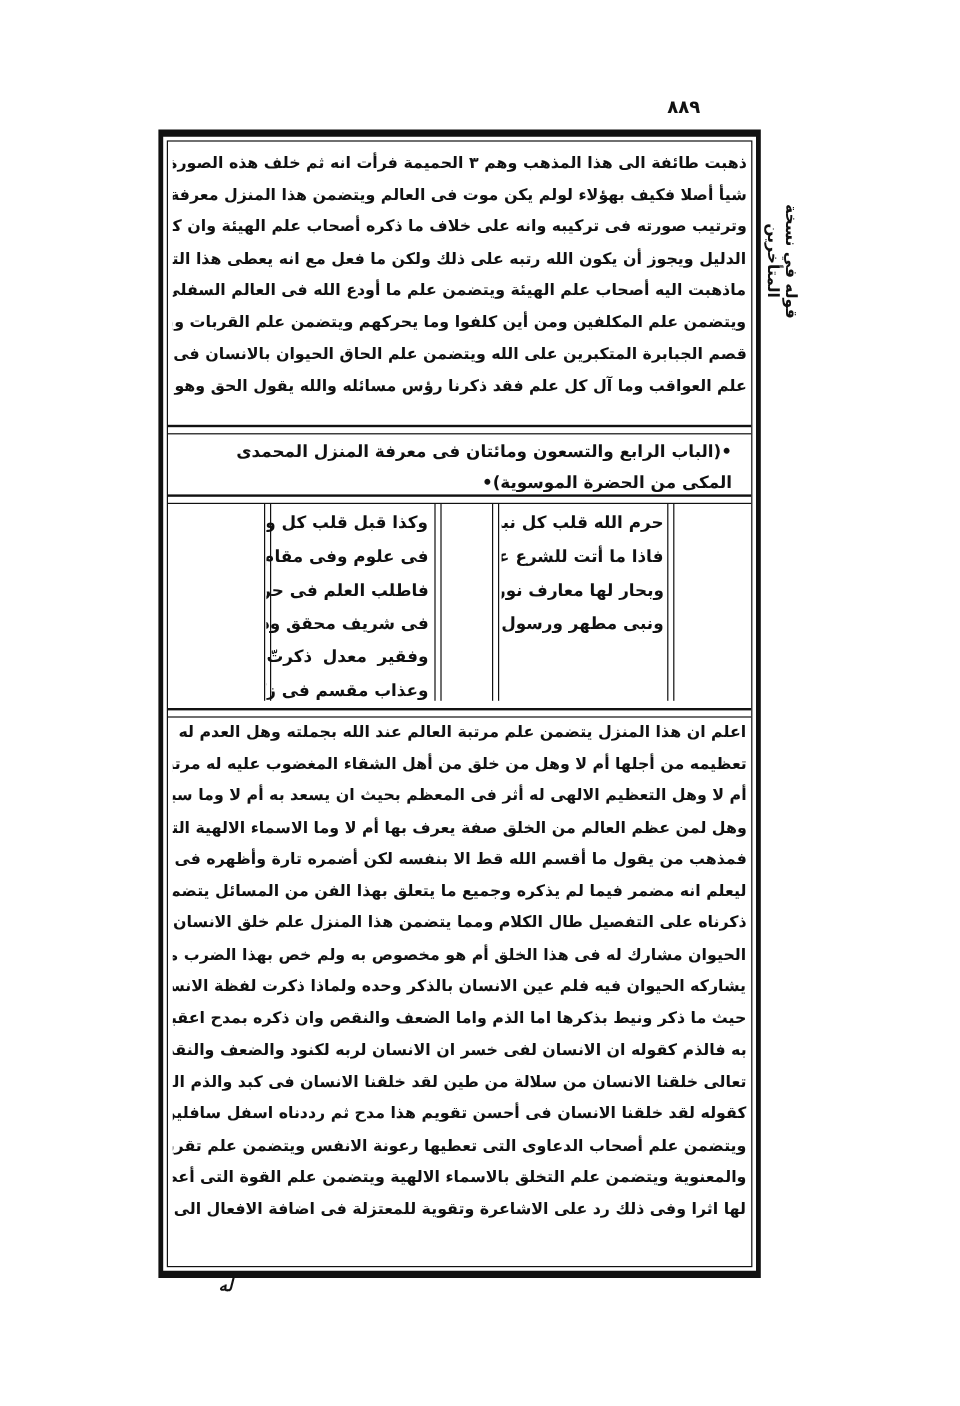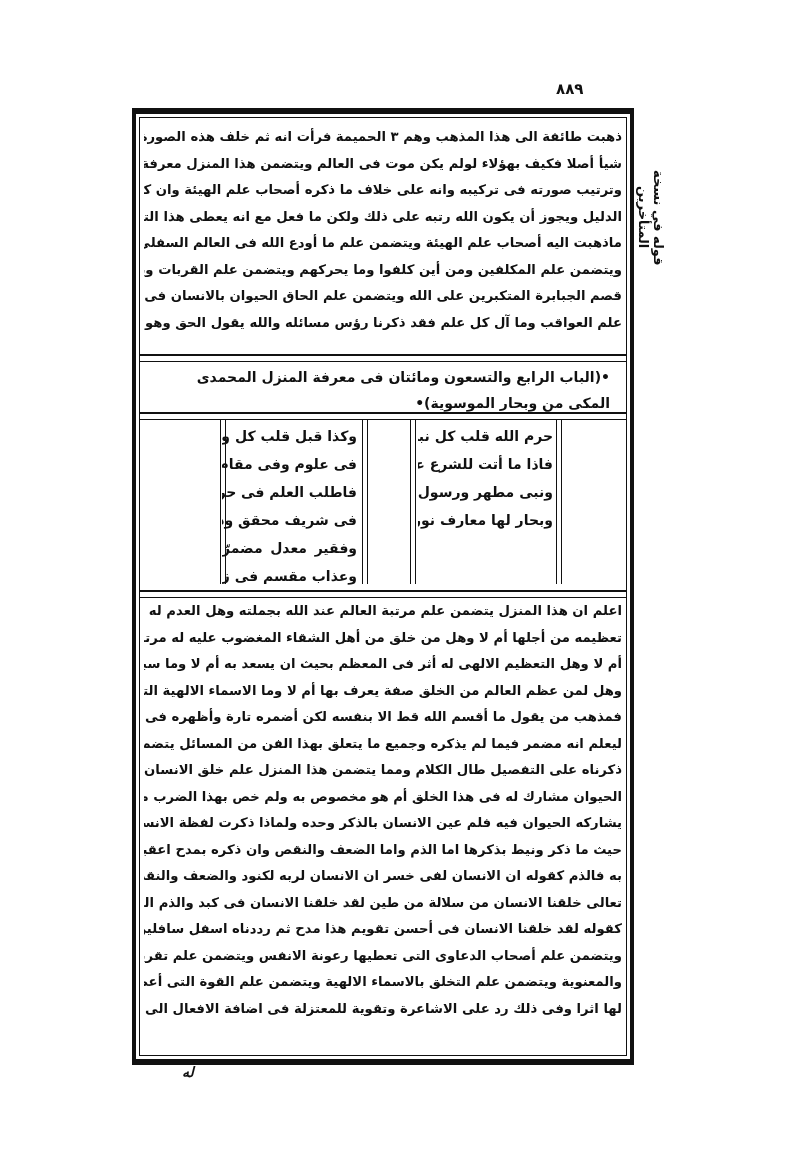--- a/index.html
+++ b/index.html
@@ -164,43 +164,43 @@
     <span class="text-line">ماذهبت اليه أصحاب علم الهيئة ويتضمن علم ما أودع الله فى العالم السفلى فى ترتيبه من الامور</span>
     <span class="text-line">ويتضمن علم المكلفين ومن أين كلفوا وما يحركهم ويتضمن علم القربات ويتضمن علم سبب</span>
     <span class="text-line">قصم الجبابرة المتكبرين على الله ويتضمن علم الحاق الحيوان بالانسان فى العلم بالله ويتضمن</span>
     <span class="text-line last">علم العواقب وما آل كل علم فقد ذكرنا رؤس مسائله والله يقول الحق وهو يهدى السبيل</span>
   </div>
 
   <div class="rule-double" style="top:240px;"></div>
 
   <div class="heading">
     <span>•(الباب الرابع والتسعون ومائتان فى معرفة المنزل المحمدى</span>
-    <span>المكى من وبحار الموسوية)•</span>
+    <span>المكى من الحضرة الموسوية)•</span>
   </div>
 
   <div class="rule-double" style="top:298px;"></div>
 
   <div class="poem">
     <div class="vrule" style="left:84px;"></div>
     <div class="vrule" style="left:226px;"></div>
     <div class="vrule" style="left:274px;"></div>
     <div class="vrule" style="left:420px;"></div>
 
     <div class="poem-col right">
       <span>حرم الله قلب كل نبى</span>
       <span>فاذا ما أتت للشرع عما</span>
+      <span>وبحار لها معارف نور</span>
       <span>ونبى مطهر ورسول</span>
-      <span>وبحار لها معارف نور</span>
     </div>
     <div class="poem-col left">
       <span>وكذا قبل قلب كل ولى</span>
       <span>فى علوم وفى مقام علىّ</span>
       <span>فاطلب العلم فى حروف الروىّ</span>
       <span>فى شريف محقق ودلىّ</span>
-      <span>وفقير معدل مضمرّ</span>
+      <span>وفقير معدل ذكرتّ</span>
       <span>وعذاب مقسم فى زكى</span>
     </div>
   </div>
 
   <div class="rule-double" style="top:476px;"></div>
 
   <div class="text-block body-block">
     <span class="text-line">اعلم ان هذا المنزل يتضمن علم مرتبة العالم عند الله بجملته وهل العدم له مرتبة عند الله يتعين</span>
     <span class="text-line">تعظيمه من أجلها أم لا وهل من خلق من أهل الشقاء المغضوب عليه له مرتبة تعظيم عند الله</span>
     <span class="text-line">أم لا وهل التعظيم الالهى له أثر فى المعظم بحيث ان يسعد به أم لا وما سبب تعظيم الله العالم</span>

